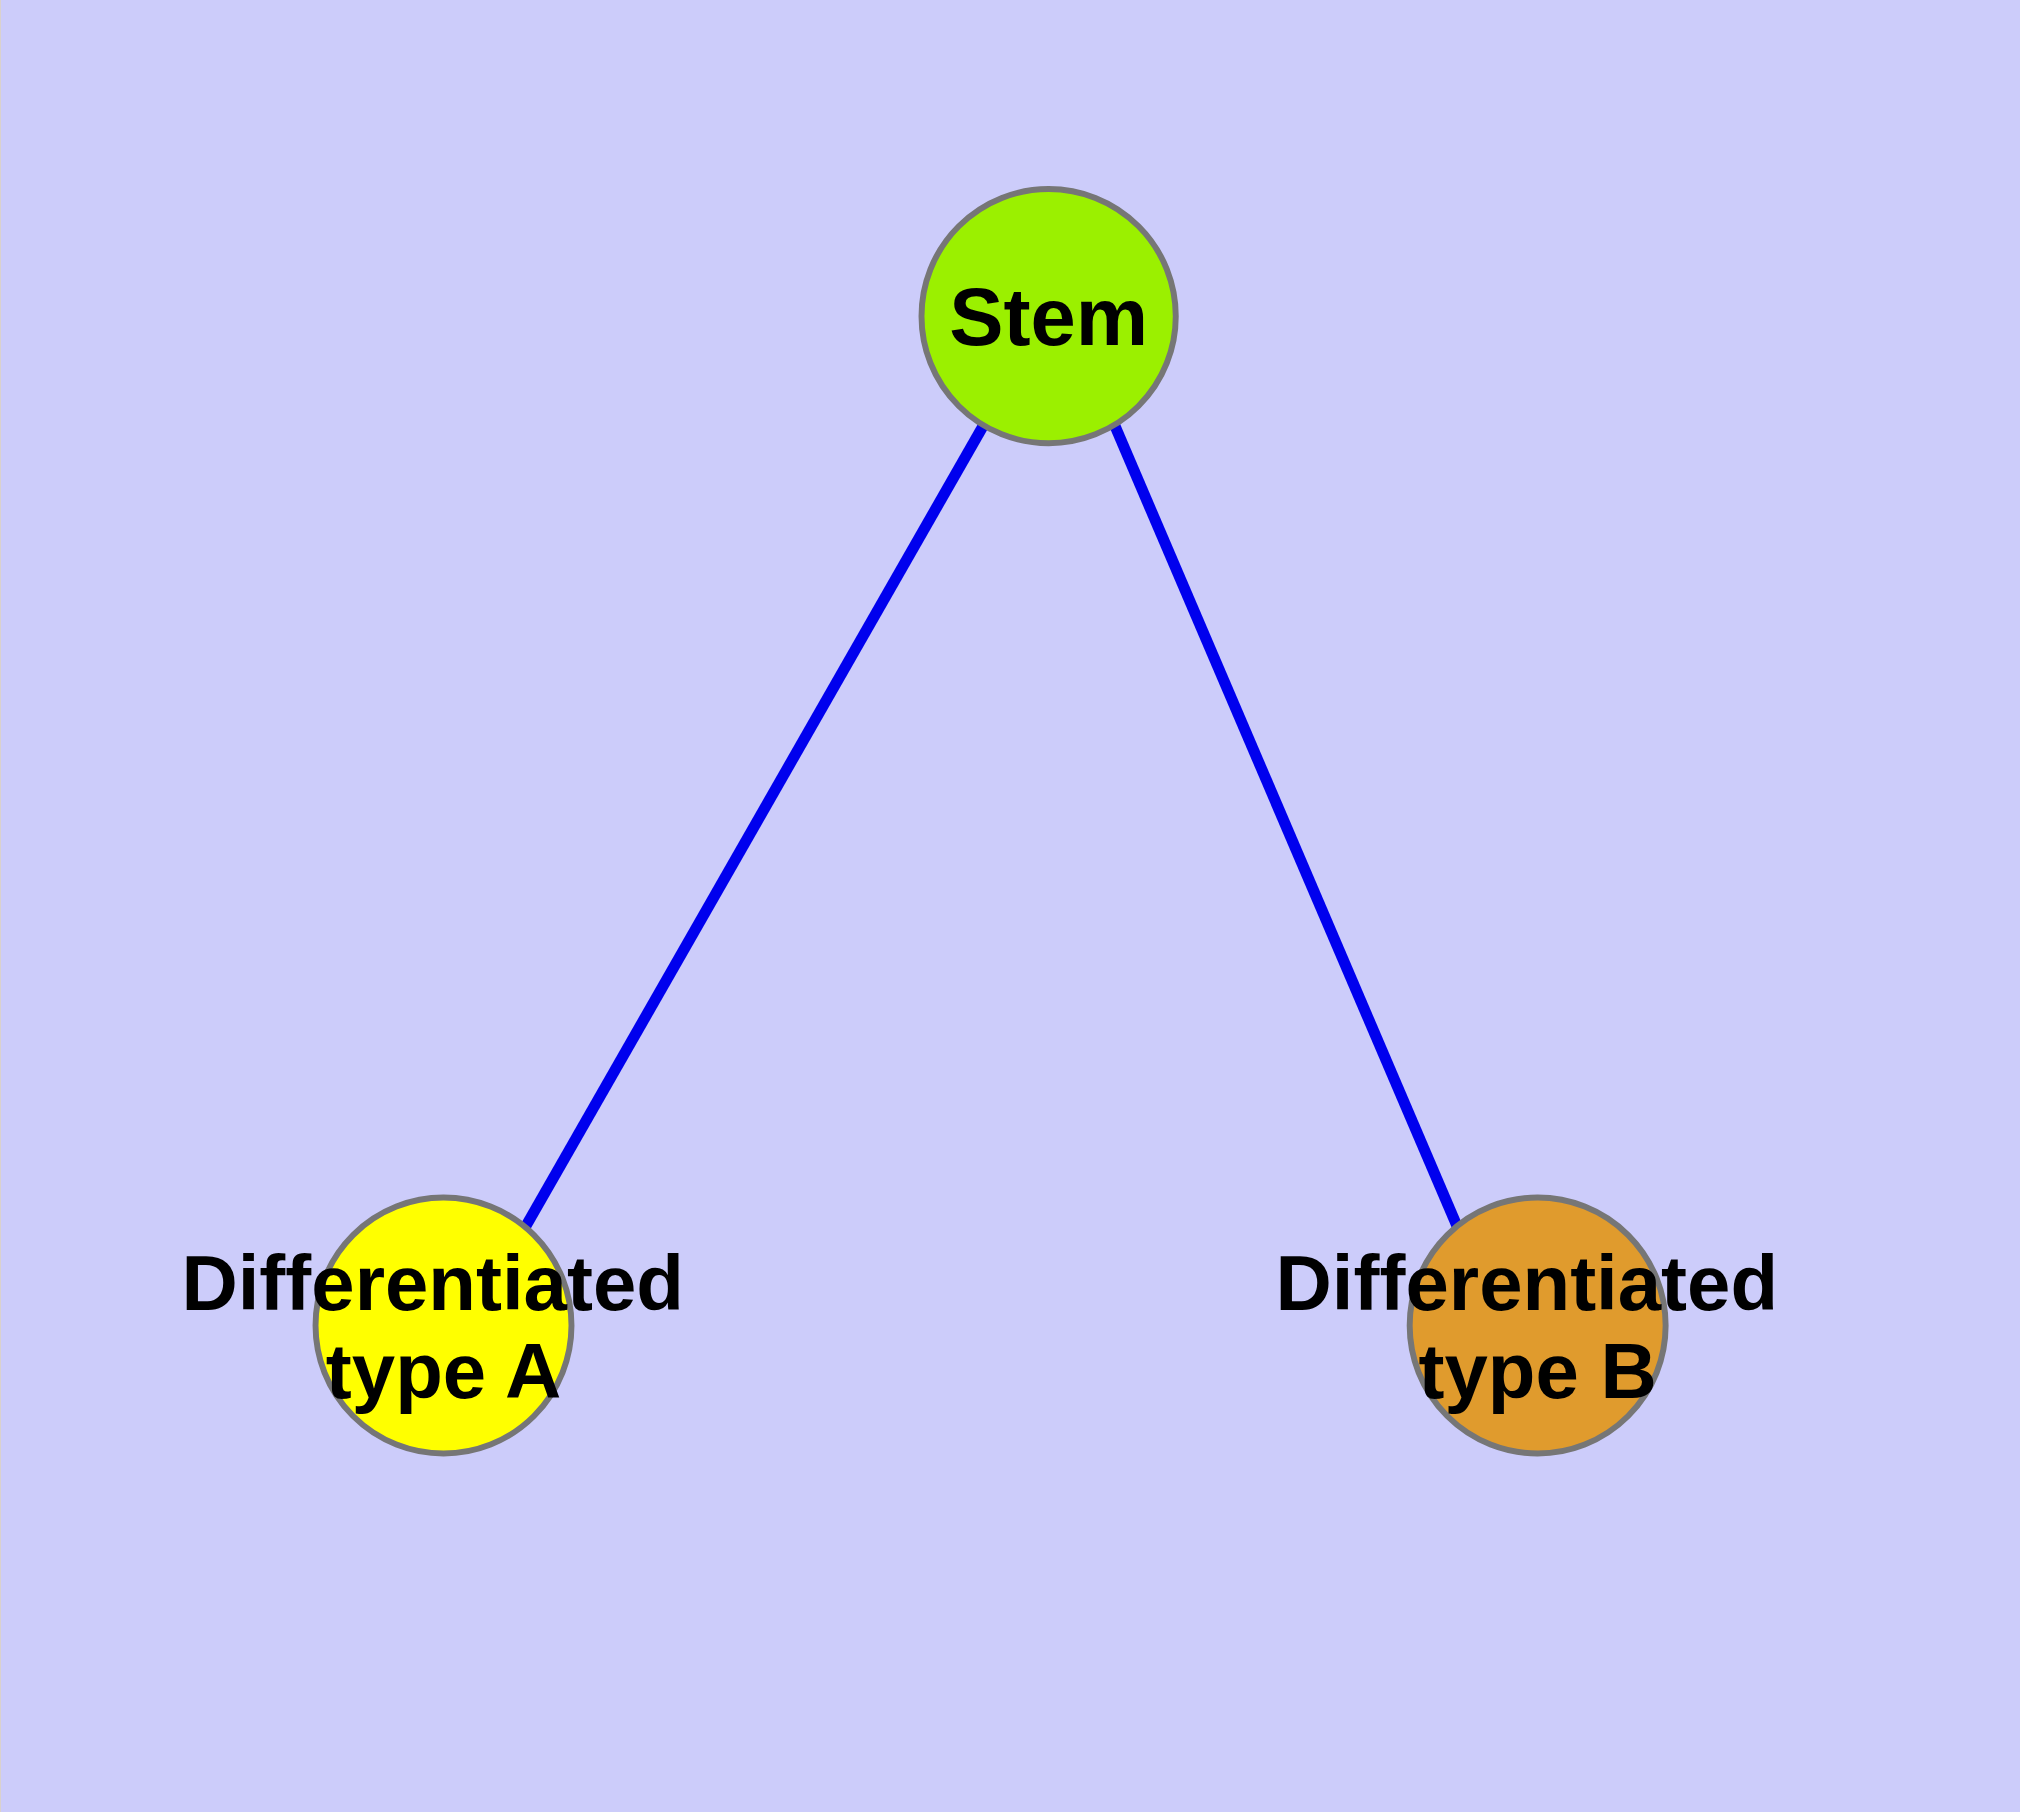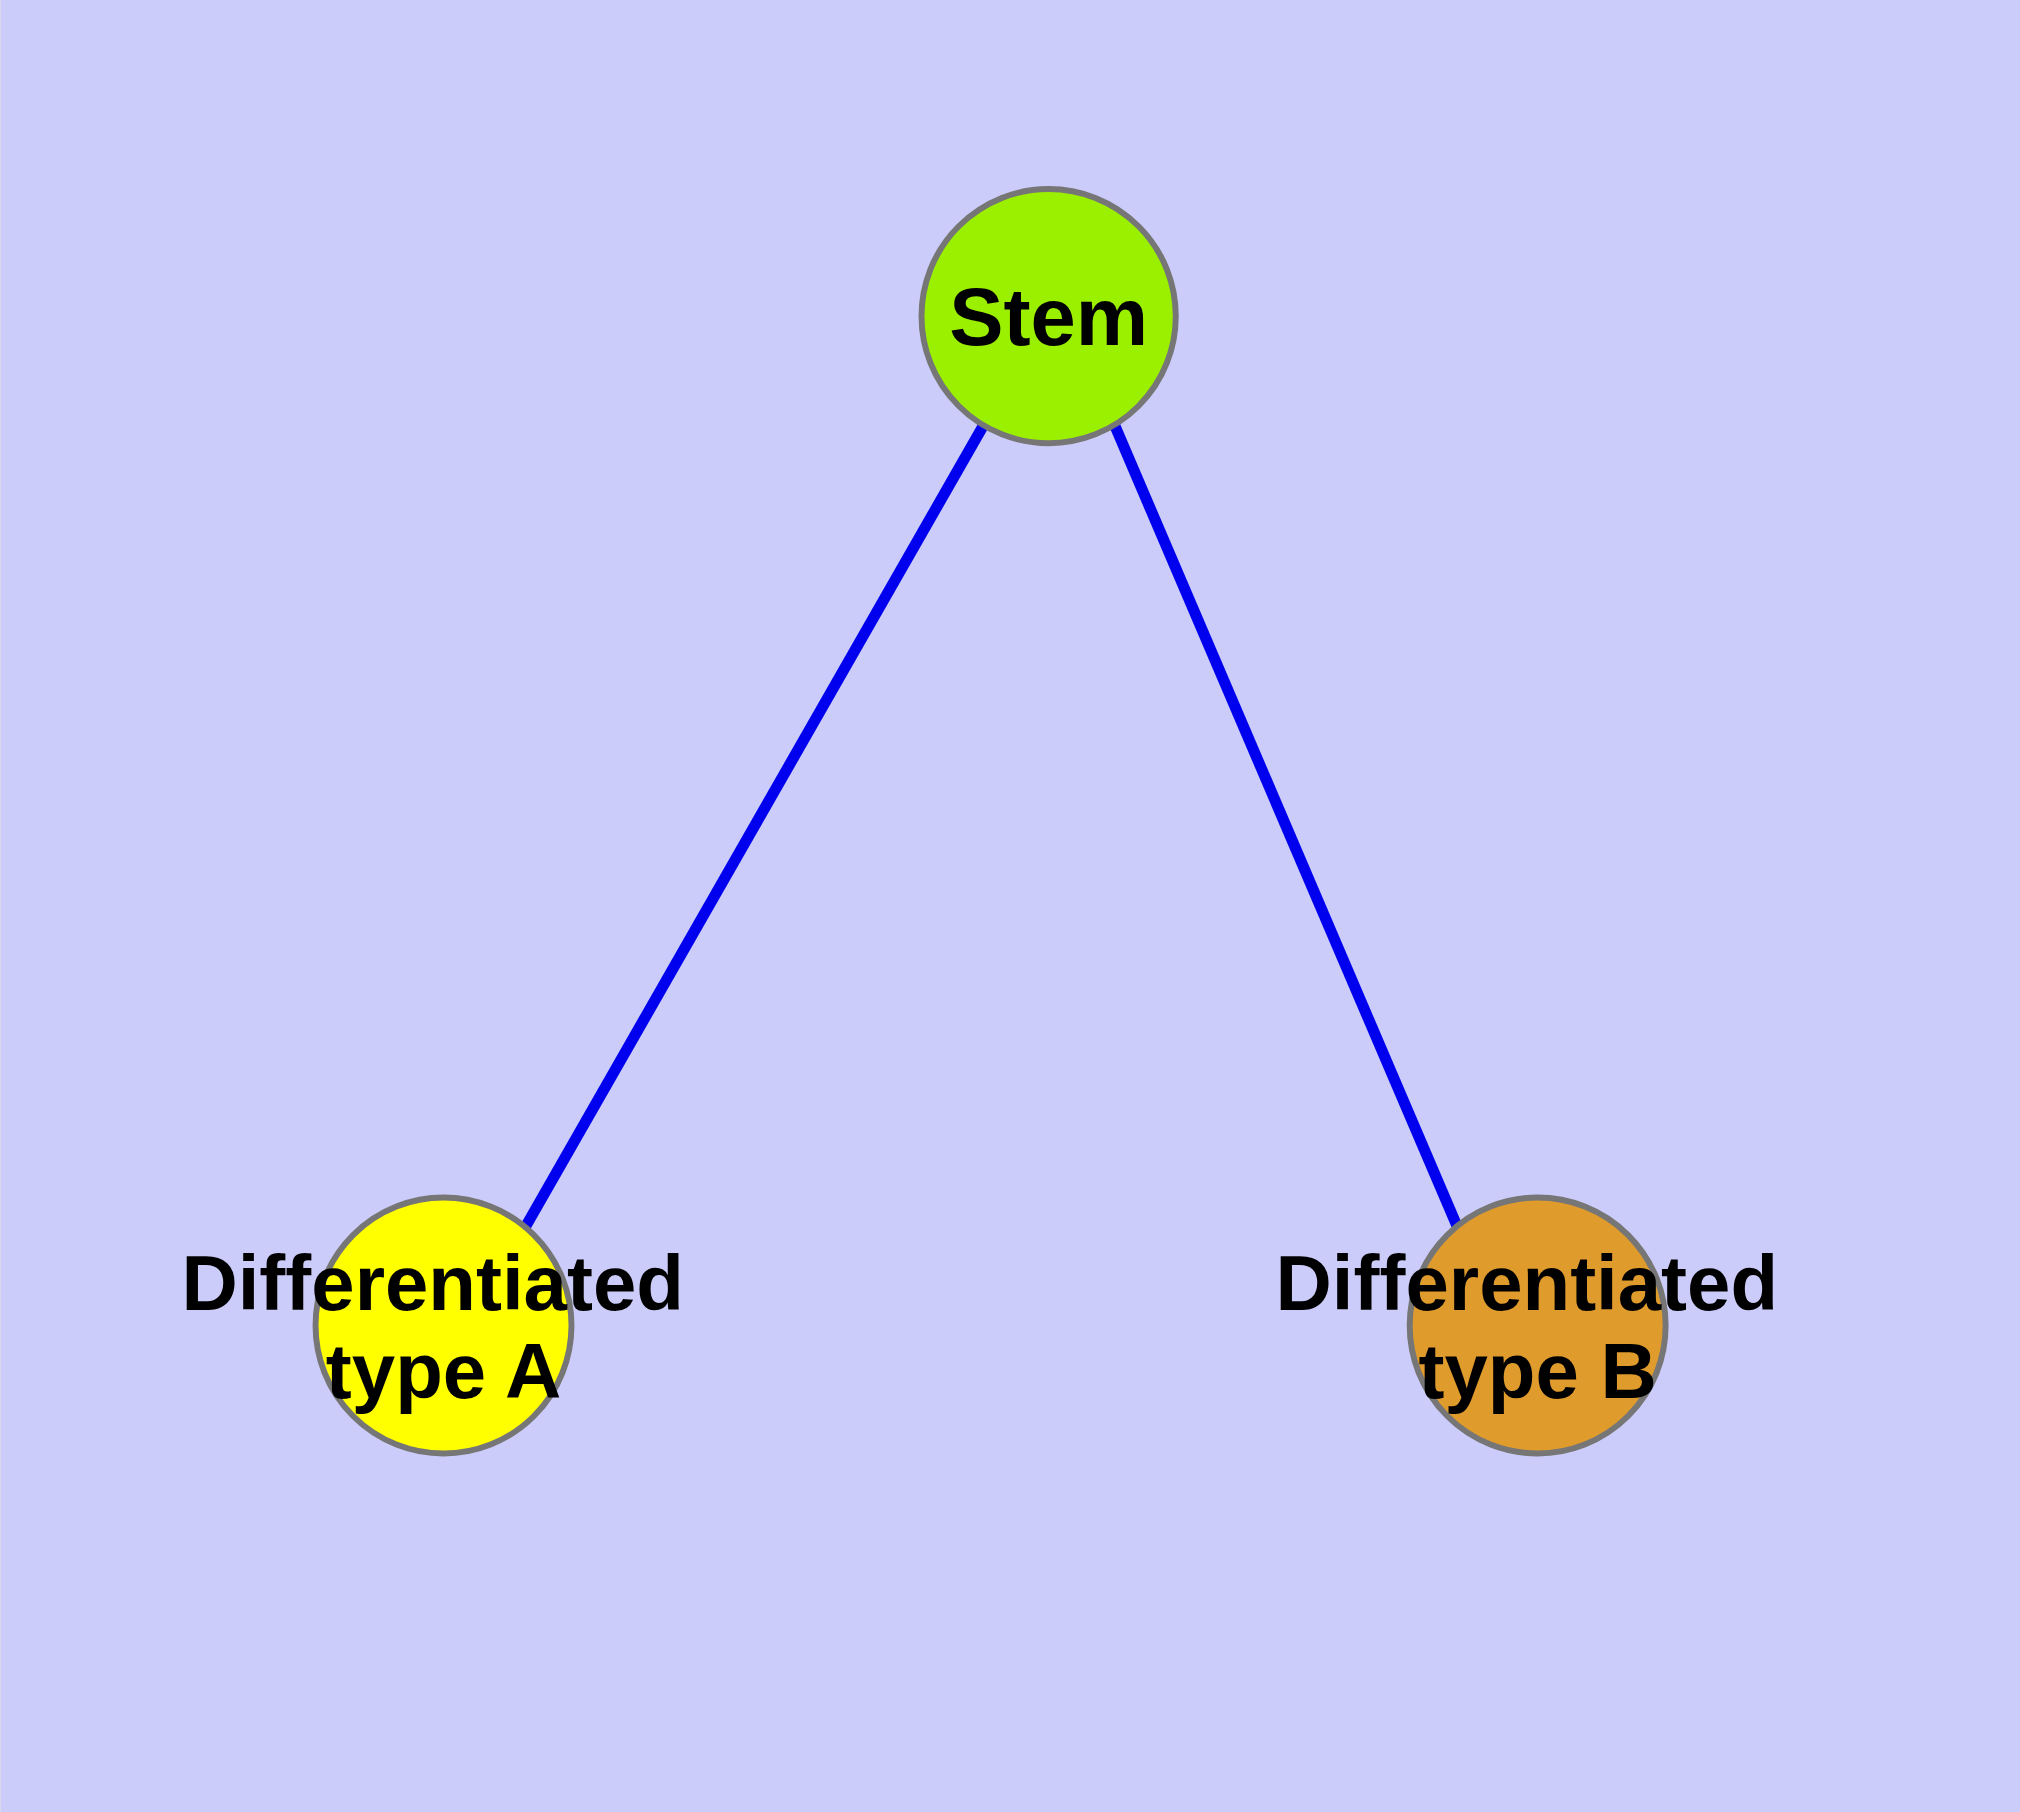--- a/index.html
+++ b/index.html
@@ -5,21 +5,21 @@
 <style>
   html, body {
     margin: 0;
     padding: 0;
     background: #ccccfa;
   }
   #stage {
     position: relative;
     width: 2021px;
     height: 1812px;
-    background: #fef9c3;
+    background: #fde047;
     overflow: hidden;
     font-family: "Liberation Sans", sans-serif;
   }
   #graph-svg {
     position: absolute;
     inset: 0;
     width: 2021px;
     height: 1812px;
     display: block;
   }

